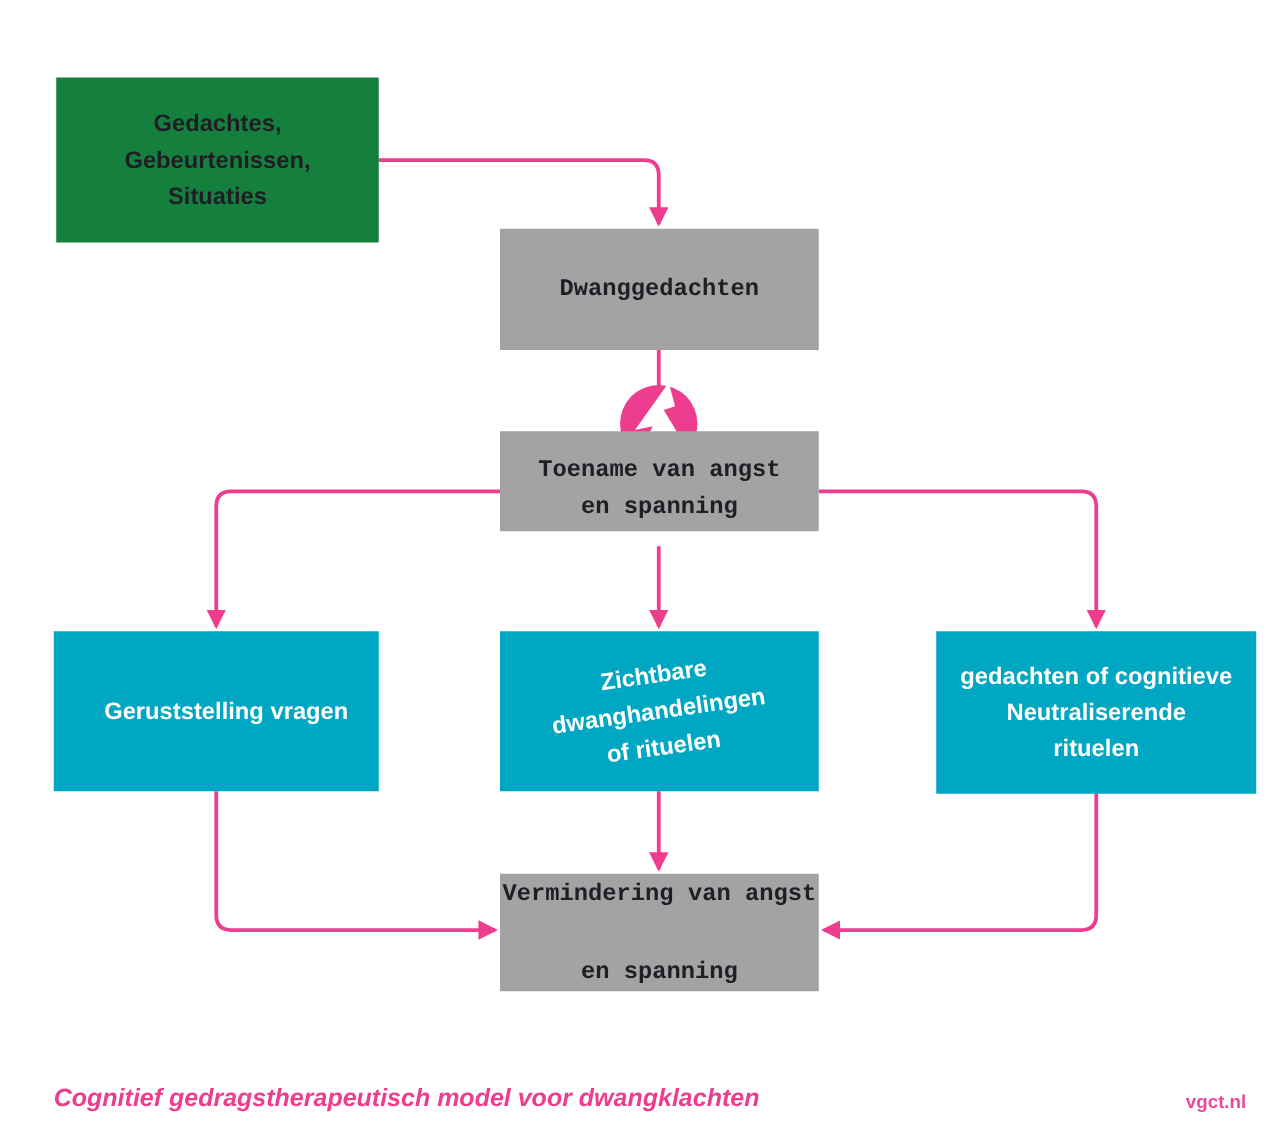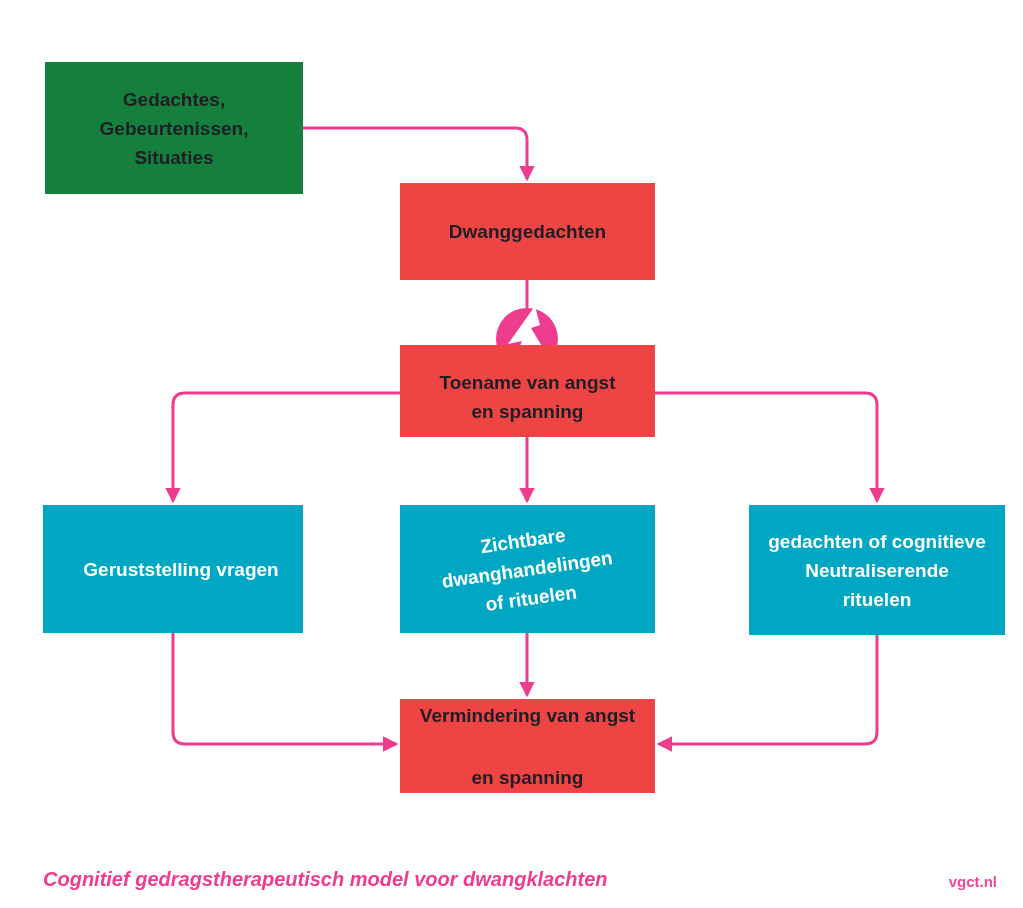--- a/index.html
+++ b/index.html
@@ -14,21 +14,21 @@
   .flow-box{
     position:absolute;
     display:flex;flex-direction:column;justify-content:center;align-items:center;
     text-align:center;
     font-weight:700;
     font-size:19px;
     line-height:29px;
     box-sizing:border-box;
   }
   .box-pink{background:#15803d;color:#1E1E24;}
-  .box-teal-dark{background:#ef4444;color:#1E1E24;}
+  .box-teal-dark{background:#a3a3a3;color:#1E1E24;font-family:Liberation Mono, monospace;}
   .box-teal-light{background:#00A7C2;color:#ffffff;}
   .rotated-text{transform:rotate(-8deg);}
   #caption{
     position:absolute;left:43px;top:868px;
     font-style:italic;font-weight:600;
     font-size:20px;color:#EE3D8F;
     white-space:nowrap;
   }
   #brand{
     position:absolute;right:26px;top:873px;
@@ -66,21 +66,21 @@
   <div class="flow-box box-pink" style="left:45px;top:62px;width:258px;height:132px;">
     <span>Gedachtes,</span>
     <span>Gebeurtenissen,</span>
     <span>Situaties</span>
   </div>
 
   <div class="flow-box box-teal-dark" style="left:400px;top:183px;width:255px;height:97px;">
     <span>Dwanggedachten</span>
   </div>
 
-  <div class="flow-box box-teal-dark" style="left:400px;top:345px;width:255px;height:92px;padding-top:12px;">
+  <div class="flow-box box-teal-dark" style="left:400px;top:345px;width:255px;height:80px;padding-top:12px;">
     <span>Toename van angst</span>
     <span>en spanning</span>
   </div>
 
   <div class="flow-box box-teal-light" style="left:43px;top:505px;width:260px;height:128px;padding-left:16px;">
     <span>Geruststelling vragen</span>
   </div>
 
   <div class="flow-box box-teal-light" style="left:400px;top:505px;width:255px;height:128px;">
     <div class="rotated-text" style="display:flex;flex-direction:column;align-items:center;">

